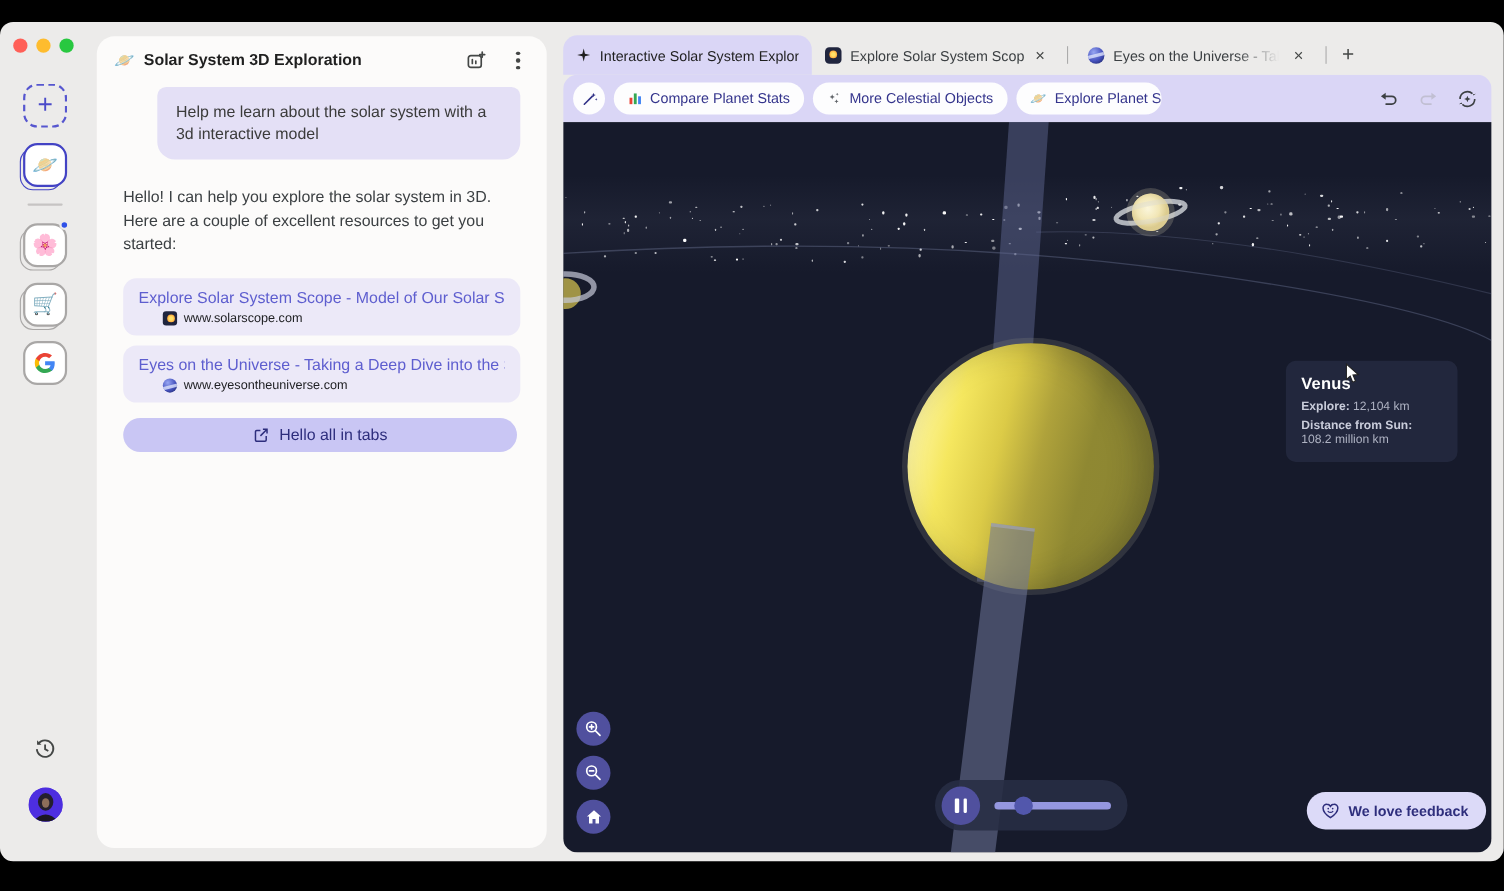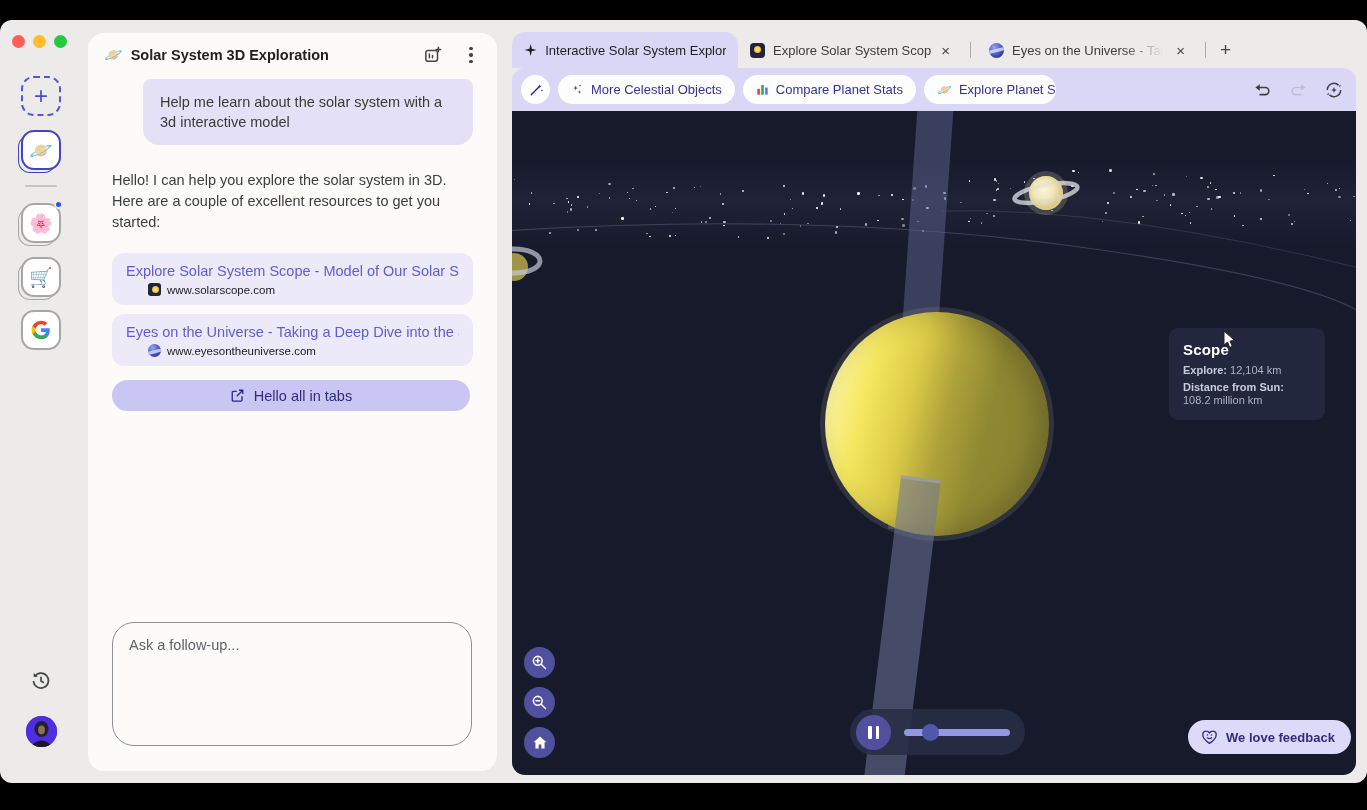--- a/index.html
+++ b/index.html
@@ -184,21 +184,20 @@
           </div>
       </div>
     </div>
     <button class="pill-btn open-all">
       <svg width="15" height="15" viewBox="0 0 20 20">
           <path fill="none" stroke="#2D2D7C" stroke-width="1.8" d="M16 11v5a1.5 1.5 0 0 1-1.5 1.5h-10A1.5 1.5 0 0 1 3 16V6a1.5 1.5 0 0 1 1.5-1.5H9"></path>
           <path fill="none" stroke="#2D2D7C" stroke-width="1.8" d="M12 3h5v5M17 3l-8 8"></path>
         </svg>
       <span>Hello all in tabs</span>
     </button>
-    <textarea class="followup" placeholder="Ask a follow-up..." style=""></textarea>
   </div>
 
   <div class="tabstrip">
     <div class="tab active">
       <svg width="14" height="14" viewBox="0 0 20 20">
           <path fill="#1F1F1F" d="M10 1l1.8 7.2L19 10l-7.2 1.8L10 19l-1.8-7.2L1 10l7.2-1.8z"></path>
         </svg>
       <span class="tab-label">Interactive Solar System Explor...</span>
     </div>
     <div class="tab" style="width:226px">
@@ -219,31 +218,31 @@
   <div class="workarea">
     <div class="toolbar">
       <button class="tb-round">
         <svg width="16" height="16" viewBox="0 0 20 20">
             <path stroke="#2F2F86" stroke-width="1.8" stroke-linecap="round" d="M4 16L13 7"></path>
             <path fill="#2F2F86" d="M14.5 3l.7 1.8 1.8.7-1.8.7-.7 1.8-.7-1.8-1.8-.7 1.8-.7zM17.5 9l.4 1.1 1.1.4-1.1.4-.4 1.1-.4-1.1-1.1-.4 1.1-.4z"></path>
           </svg>
       </button>
       <button class="chip">
         <svg width="13" height="13" viewBox="0 0 20 20">
-            <path fill="#5F6368" d="M7 4l1 2.6L10.6 8 8 9l-1 2.6L6 9 3.4 8 6 6.6zM14 2l.6 1.6L16.2 4l-1.6.6L14 6.2l-.6-1.6L11.8 4l1.6-.4zM13 11l.8 2.2 2.2.8-2.2.8-.8 2.2-.8-2.2-2.2-.8 2.2-.8z"></path>
-          </svg>
-        <span>More Celestial Objects</span>
-      </button>
-      <button class="chip">
-        <svg width="13" height="13" viewBox="0 0 20 20">
             <rect x="2" y="9" width="4" height="9" fill="#EA4335"></rect>
             <rect x="8" y="3" width="4" height="15" fill="#34A853"></rect>
             <rect x="14" y="7" width="4" height="11" fill="#4285F4"></rect>
           </svg>
         <span>Compare Planet Stats</span>
+      </button>
+      <button class="chip">
+        <svg width="13" height="13" viewBox="0 0 20 20">
+            <path fill="#5F6368" d="M7 4l1 2.6L10.6 8 8 9l-1 2.6L6 9 3.4 8 6 6.6zM14 2l.6 1.6L16.2 4l-1.6.6L14 6.2l-.6-1.6L11.8 4l1.6-.4zM13 11l.8 2.2 2.2.8-2.2.8-.8 2.2-.8-2.2-2.2-.8 2.2-.8z"></path>
+          </svg>
+        <span>More Celestial Objects</span>
       </button>
       <button class="chip trunc">
         <span style="font-size:12px">🪐</span>
         <span class="fade-label">Explore Planet Surfac</span>
       </button>
       <div class="tb-right">
         <button class="tb-ico">
           <svg width="19" height="19" viewBox="0 0 24 24">
               <path fill="none" stroke="#3C4043" stroke-width="2" stroke-linecap="round" d="M7 9.5h8.5a4.5 4.5 0 0 1 0 9H9"></path>
               <path fill="#3C4043" d="M8.5 5.5v8L3 9.5z"></path>
@@ -441,21 +440,21 @@
           <circle cx="36" cy="26" r="22" fill="#FFF6CF" opacity=".18"></circle>
         </g>
       </svg>
 
       <svg class="mini-ringed" width="50" height="60" viewBox="0 0 50 60">
         <circle cx="18" cy="34" r="14" fill="#B7A94A" opacity=".85"></circle>
         <ellipse cx="18" cy="28" rx="26" ry="12" fill="none" stroke="#C6C9D8" stroke-width="5" opacity=".7"></ellipse>
       </svg>
 
       <div class="tooltip">
-        <h3>Scope</h3>
+        <h3>Venus</h3>
         <div class="tt-line"><b>Explore:</b><span> 12,104 km</span></div>
         <div class="tt-line" style="margin-top:3px"><b>Distance from Sun:</b><span> 108.2 million km</span></div>
       </div>
       <svg class="cursor" width="16" height="20" viewBox="0 0 16 20">
           <path d="M1 1l0 14 3.5-3 2.2 5.4 2.6-1.1-2.3-5.3 4.8-.4z" fill="#fff" stroke="#222" stroke-width="1"></path>
         </svg>
 
       <button class="zoombtn zb-in">
         <svg width="17" height="17" viewBox="0 0 20 20">
             <circle cx="8" cy="8" r="5.2" fill="none" stroke="#fff" stroke-width="1.8"></circle>

